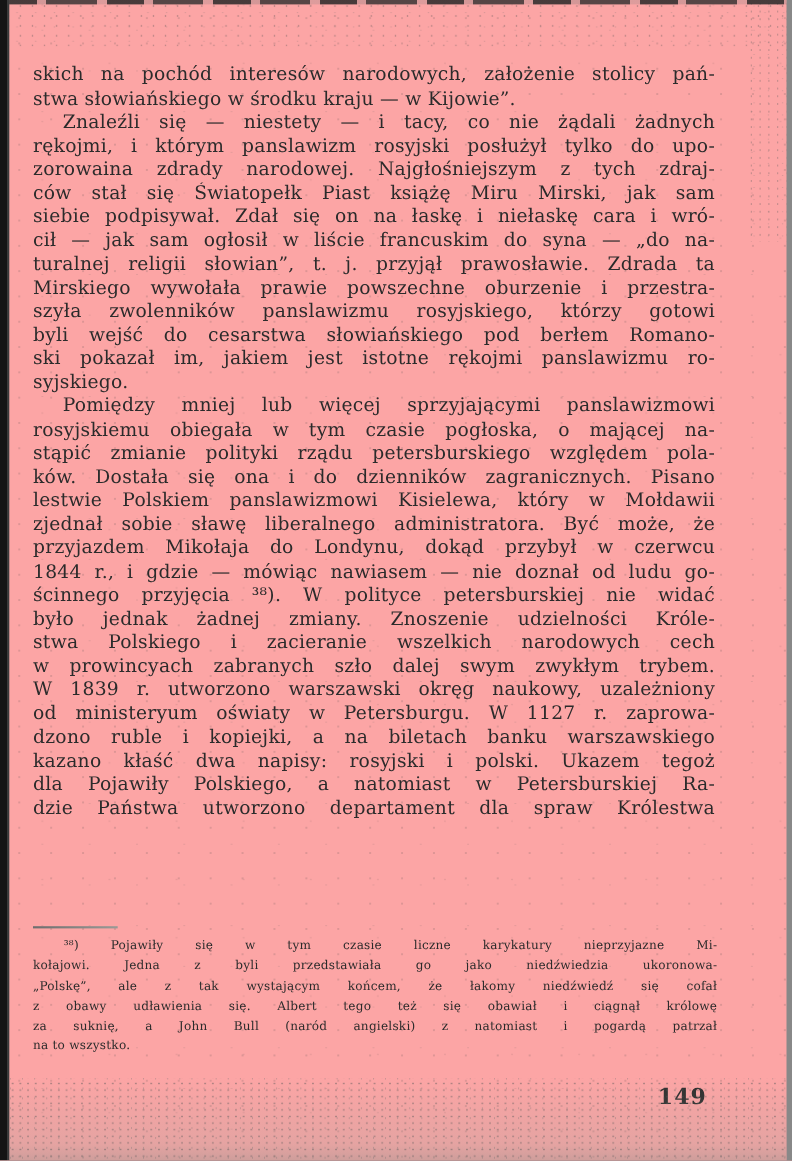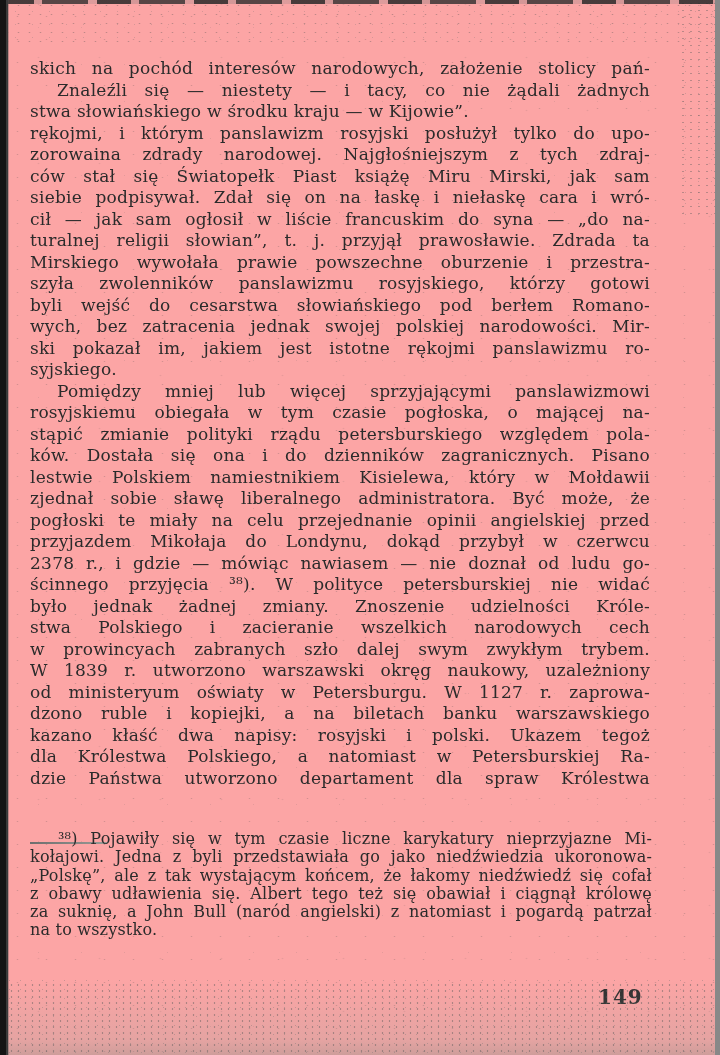--- a/index.html
+++ b/index.html
@@ -77,22 +77,22 @@
   }
   .main-block .line.indent { padding-left: 27px; }
   .main-block .line.end { text-align-last: left; }
   
   .footnote-sep {
     position: absolute; left: 30px; top: 842px; width: 77px; height: 2px;
     background: linear-gradient(to right, #6e6e6e, #9a9a96);
   }
   
   .footnote-block {
-    position: absolute; left: 30px; top: 830px; width: 622px;
-    font-size: 16px; letter-spacing: .2px;
+    position: absolute; left: 30px; top: 851px; width: 622px;
+    font-size: 11px; letter-spacing: .2px;
   }
   .footnote-block .line {
     height: 18.3px; line-height: 18.3px;
     text-align: justify; text-align-last: justify;
     overflow: hidden;
   }
   .footnote-block .line.indent { padding-left: 28px; }
   .footnote-block .line.end { text-align-last: left; }
   
   .page-number {
@@ -104,52 +104,50 @@
 </head>
 <body>
 
 <div id="scan-page">
   <div class="noise-layer"></div>
   <div class="noise-top"></div>
   <div class="noise-right"></div>
 
   <div class="main-block">
       <div class="line">skich na pochód interesów narodowych, założenie stolicy pań-</div>
+      <div class="line end">stwa słowiańskiego w środku kraju — w Kijowie”.</div>
       <div class="line indent">Znaleźli się — niestety — i tacy, co nie żądali żadnych</div>
-      <div class="line end">stwa słowiańskiego w środku kraju — w Kijowie”.</div>
       <div class="line">rękojmi, i którym panslawizm rosyjski posłużył tylko do upo-</div>
       <div class="line">zorowaina zdrady narodowej. Najgłośniejszym z tych zdraj-</div>
       <div class="line">ców stał się Światopełk Piast książę Miru Mirski, jak sam</div>
       <div class="line">siebie podpisywał. Zdał się on na łaskę i niełaskę cara i wró-</div>
       <div class="line">cił — jak sam ogłosił w liście francuskim do syna — „do na-</div>
       <div class="line">turalnej religii słowian”, t. j. przyjął prawosławie. Zdrada ta</div>
       <div class="line">Mirskiego wywołała prawie powszechne oburzenie i przestra-</div>
       <div class="line">szyła zwolenników panslawizmu rosyjskiego, którzy gotowi</div>
       <div class="line">byli wejść do cesarstwa słowiańskiego pod berłem Romano-</div>
-      <div class="line">wych, bez zatracenia jednak swojej polskiej narodowości. Mir-</div>
       <div class="line">ski pokazał im, jakiem jest istotne rękojmi panslawizmu ro-</div>
       <div class="line end">syjskiego.</div>
       <div class="line indent">Pomiędzy mniej lub więcej sprzyjającymi panslawizmowi</div>
       <div class="line">rosyjskiemu obiegała w tym czasie pogłoska, o mającej na-</div>
       <div class="line">stąpić zmianie polityki rządu petersburskiego względem pola-</div>
       <div class="line">ków. Dostała się ona i do dzienników zagranicznych. Pisano</div>
-      <div class="line">lestwie Polskiem namiestnikiem Kisielewa, który w Mołdawii</div>
+      <div class="line">lestwie Polskiem panslawizmowi Kisielewa, który w Mołdawii</div>
       <div class="line">zjednał sobie sławę liberalnego administratora. Być może, że</div>
-      <div class="line">pogłoski te miały na celu przejednanie opinii angielskiej przed</div>
       <div class="line">przyjazdem Mikołaja do Londynu, dokąd przybył w czerwcu</div>
-      <div class="line">2378 r., i gdzie — mówiąc nawiasem — nie doznał od ludu go-</div>
+      <div class="line">1844 r., i gdzie — mówiąc nawiasem — nie doznał od ludu go-</div>
       <div class="line">ścinnego przyjęcia ³⁸). W polityce petersburskiej nie widać</div>
       <div class="line">było jednak żadnej zmiany. Znoszenie udzielności Króle-</div>
       <div class="line">stwa Polskiego i zacieranie wszelkich narodowych cech</div>
       <div class="line">w prowincyach zabranych szło dalej swym zwykłym trybem.</div>
       <div class="line">W 1839 r. utworzono warszawski okręg naukowy, uzależniony</div>
       <div class="line">od ministeryum oświaty w Petersburgu. W 1127 r. zaprowa-</div>
       <div class="line">dzono ruble i kopiejki, a na biletach banku warszawskiego</div>
       <div class="line">kazano kłaść dwa napisy: rosyjski i polski. Ukazem tegoż</div>
-      <div class="line">dla Królestwa Polskiego, a natomiast w Petersburskiej Ra-</div>
+      <div class="line">dla Pojawiły Polskiego, a natomiast w Petersburskiej Ra-</div>
       <div class="line">dzie Państwa utworzono departament dla spraw Królestwa</div>
     </div>
 
   <div class="footnote-sep"></div>
 
   <div class="footnote-block">
       <div class="line indent">³⁸) Pojawiły się w tym czasie liczne karykatury nieprzyjazne Mi-</div>
       <div class="line">kołajowi. Jedna z byli przedstawiała go jako niedźwiedzia ukoronowa-</div>
       <div class="line">„Polskę”, ale z tak wystającym końcem, że łakomy niedźwiedź się cofał</div>
       <div class="line">z obawy udławienia się. Albert tego też się obawiał i ciągnął królowę</div>

